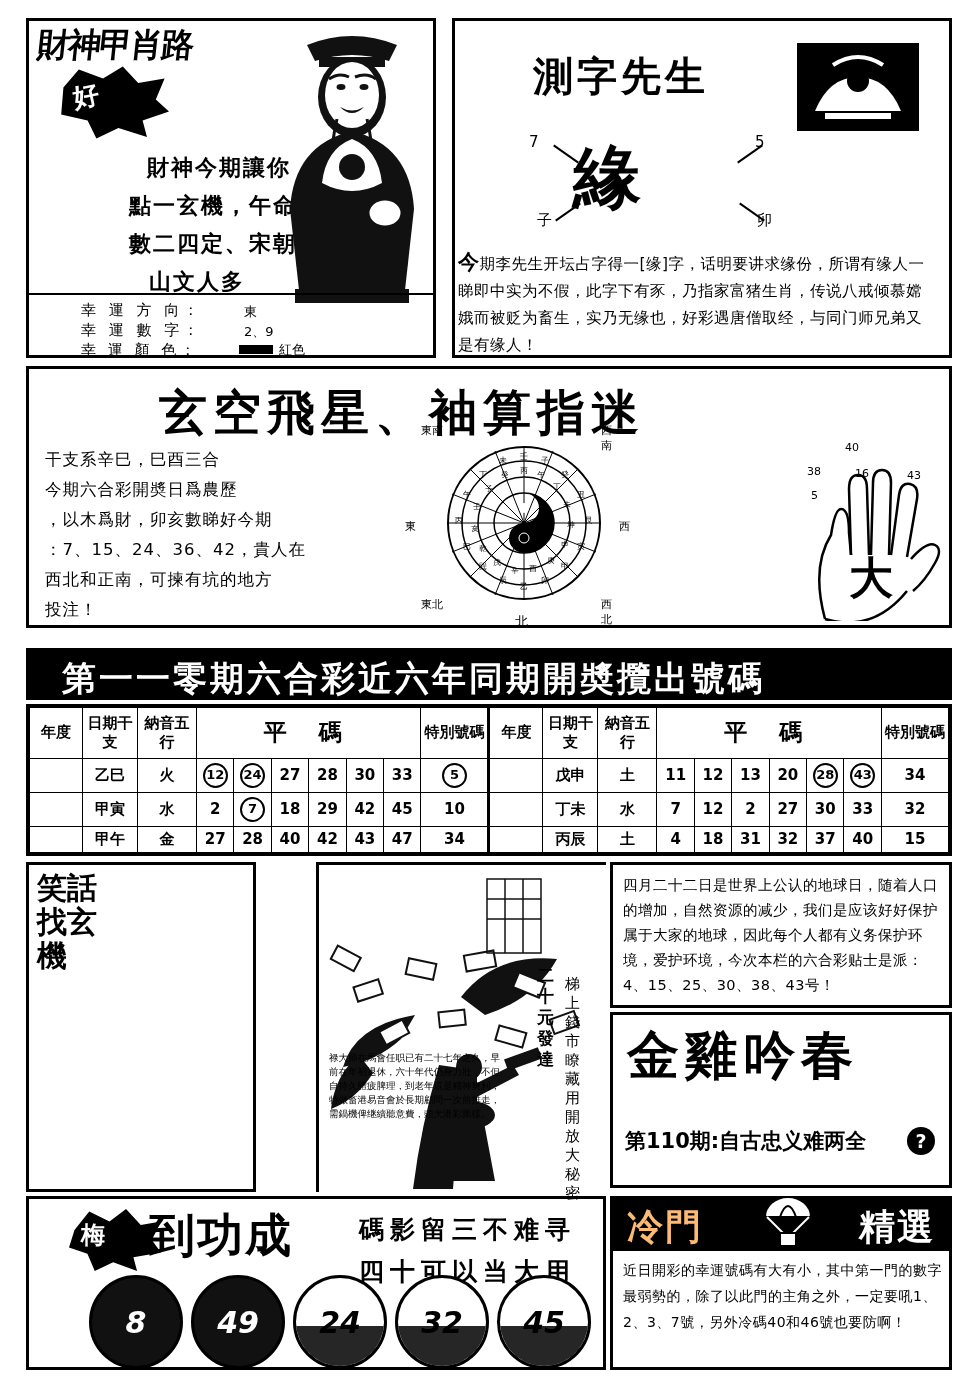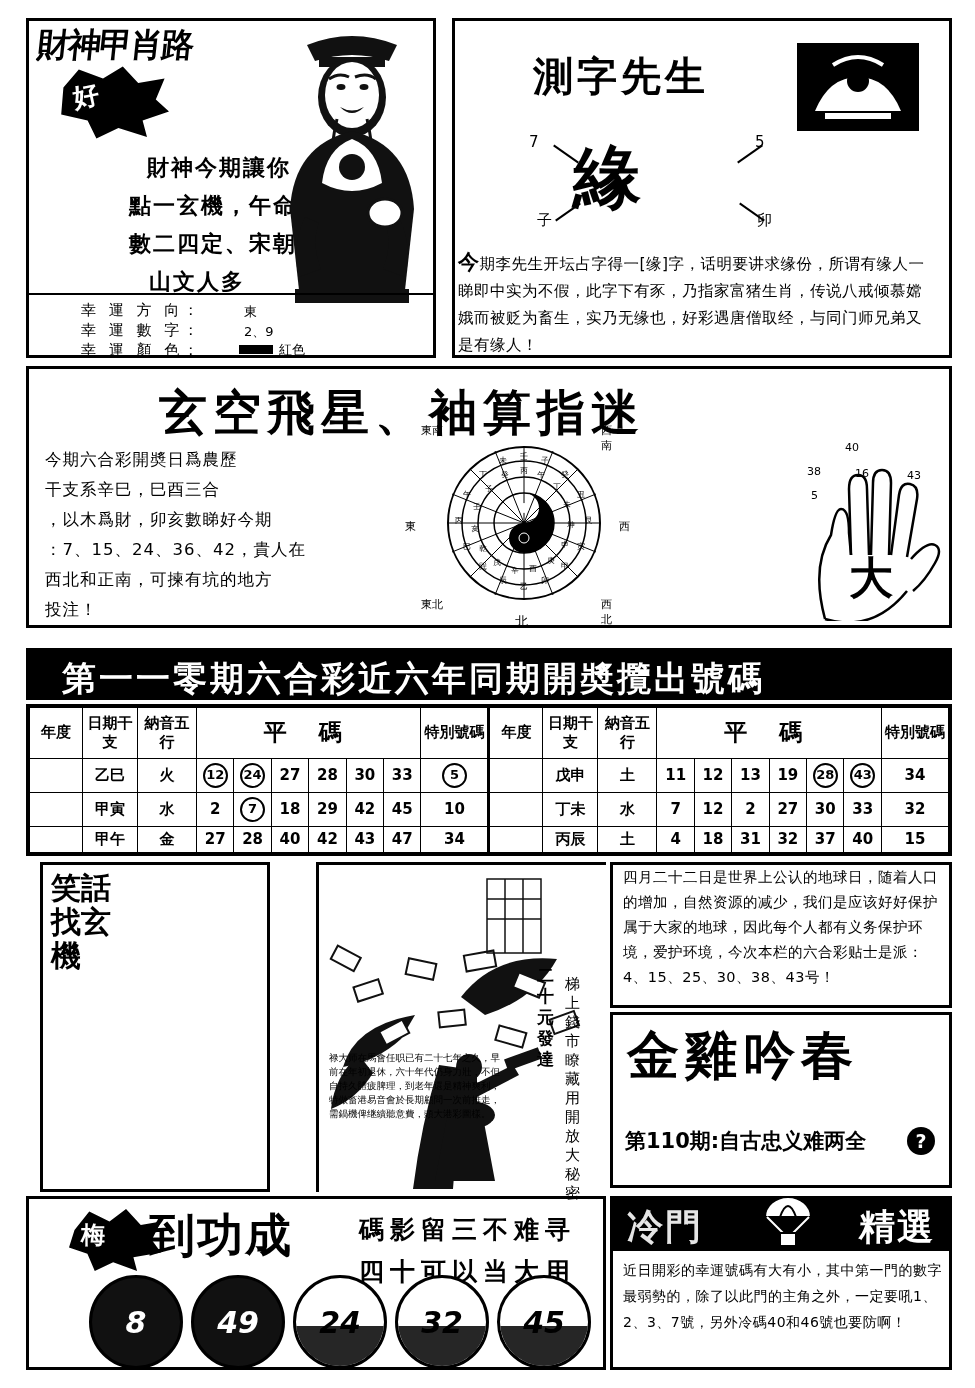--- a/index.html
+++ b/index.html
@@ -22,21 +22,21 @@
   #tl-l2{left:100px;top:170px;}
   #tl-l3{left:100px;top:208px;}
   #tl-l4{left:120px;top:246px;}
   #tl-god{position:absolute;right:6px;top:6px;width:150px;height:280px;}
 
   #tl-lucky{position:absolute;left:0;bottom:0;width:100%;height:62px;border-top:2px solid #000;box-sizing:border-box;}
   .lk-row{position:absolute;left:52px;font-size:15px;letter-spacing:4px;white-space:nowrap;}
   .lk-val{position:absolute;left:215px;font-size:13px;white-space:nowrap;}
   #lk-r1{top:6px;}#lk-v1{top:8px;}
   #lk-r2{top:26px;}#lk-v2{top:28px;}
-  #lk-r3{top:46px;}#lk-v3{top:46px;text-decoration:underline;}
+  #lk-r3{top:46px;font-family:Liberation Serif, serif;}#lk-v3{top:46px;text-decoration:underline;}
   #lk-swatch{position:absolute;left:210px;top:50px;width:34px;height:9px;background:#000;}
 
   
   #tr{left:452px;top:18px;width:500px;height:340px;}
   #tr-title{position:absolute;left:78px;top:28px;font-size:40px;font-weight:bold;letter-spacing:4px;white-space:nowrap;}
   #tr-stamp{position:absolute;right:28px;top:20px;width:126px;height:92px;}
   #tr-big{position:absolute;left:118px;top:112px;font-size:68px;font-weight:bold;font-family:"DejaVu Serif","Liberation Serif",serif;}
   .tr-cnr{position:absolute;font-size:15px;}
   #cnr-tl{left:74px;top:112px;}
   #cnr-tr{left:300px;top:112px;}
@@ -66,33 +66,33 @@
   
   #tbl{left:26px;top:704px;width:926px;height:152px;}
   table.t{border-collapse:collapse;width:100%;height:100%;table-layout:fixed;font-size:15px;}
   table.t td,table.t th{border:1px solid #000;text-align:center;font-weight:bold;padding:0;}
   .hd{font-size:15px;}
   .hdbig{font-size:23px;letter-spacing:12px;}
   .circ{display:inline-block;width:21px;height:21px;line-height:20px;border:2px solid #000;border-radius:50%;font-size:13px;}
   .sep{border-left:3px solid #000 !important;}
 
   
-  #joke{left:40px;top:862px;width:230px;height:330px;}
+  #joke{left:26px;top:862px;width:230px;height:330px;}
   #joke-title{position:absolute;left:8px;top:6px;width:62px;font-size:30px;font-weight:bold;line-height:34px;}
   #joke-body{position:absolute;left:70px;top:48px;width:208px;font-size:11.5px;line-height:19px;letter-spacing:0.3px;}
 
   
   #midimg{left:316px;top:862px;width:290px;height:330px;}
   #midimg-v1{position:absolute;right:44px;top:100px;width:22px;font-size:17px;font-weight:bold;line-height:21px;}
   #midimg-v2{position:absolute;right:16px;top:110px;width:22px;font-size:15px;line-height:19px;}
   #midimg-t{position:absolute;left:10px;top:186px;width:180px;font-size:9.5px;line-height:14px;}
 
   
   #earth{left:610px;top:862px;width:342px;height:146px;}
-  #earth p{margin:0;padding:0 10px 0 10px;font-size:14.5px;line-height:25px;letter-spacing:0.5px;}
+  #earth p{margin:0;padding:8px 10px 0 10px;font-size:14.5px;line-height:25px;letter-spacing:0.5px;}
 
   
   #rooster{left:610px;top:1012px;width:342px;height:176px;}
   #rooster-title{position:absolute;left:14px;top:6px;font-size:52px;font-weight:bold;letter-spacing:6px;white-space:nowrap;}
   #rooster-sub{position:absolute;left:12px;top:112px;font-size:21px;font-weight:bold;white-space:nowrap;}
   #rooster-q{position:absolute;right:14px;top:112px;width:28px;height:28px;border-radius:50%;background:#000;color:#fff;font-size:19px;text-align:center;line-height:28px;font-weight:bold;}
 
   
   #balls{left:26px;top:1196px;width:580px;height:174px;}
   #balls-title{position:absolute;left:120px;top:6px;font-size:46px;font-weight:bold;letter-spacing:2px;white-space:nowrap;}
@@ -104,21 +104,21 @@
   #poem2{left:330px;top:56px;}
   .ball{position:absolute;width:88px;height:88px;border-radius:50%;border:3px solid #000;background:#fff;top:76px;
     display:flex;align-items:center;justify-content:center;font-size:30px;font-weight:bold;font-style:italic;overflow:hidden;}
   .ball.dark{background:#111;color:#fff;border-color:#000;}
   .ball i{position:absolute;left:0;bottom:0;width:100%;height:46%;background:#000;opacity:.85;}
   .ball b{position:relative;z-index:2;}
 
   
   #leng{left:610px;top:1196px;width:342px;height:174px;}
   #leng-bar{position:absolute;left:0;top:0;width:100%;height:52px;background:#000;}
-  #leng-bar .lt{position:absolute;left:14px;top:4px;color:#e5e5e5;font-size:36px;font-weight:bold;letter-spacing:2px;}
+  #leng-bar .lt{position:absolute;left:14px;top:4px;color:#fdba74;font-size:36px;font-weight:bold;letter-spacing:2px;}
   #leng-bar .rt{position:absolute;right:14px;top:4px;color:#fff;font-size:36px;font-weight:bold;letter-spacing:2px;}
   #leng-icon{position:absolute;left:148px;top:-6px;width:54px;height:58px;}
   #leng-body{position:absolute;left:10px;top:58px;width:322px;font-size:14px;line-height:26px;letter-spacing:0.5px;}
 </style>
 </head>
 <body>
 
 <div class="page">
 
   <div class="box thick" id="tl">
@@ -182,22 +182,22 @@
     <div class="slash" id="sl3"></div>
     <div class="slash" id="sl4"></div>
     <div class="tr-wrap">
       <span style="font-size:21px;font-weight:bold;">今</span><span>期李先生开坛占字得一[缘]字，话明要讲求缘份，所谓有缘人一睇即中实为不假，此字下有豕，乃指家富猪生肖，传说八戒倾慕嫦娥而被贬为畜生，实乃无缘也，好彩遇唐僧取经，与同门师兄弟又是有缘人！</span>
     </div>
   </div>
 
   <div class="box thick" id="mid">
     <div id="mid-title">玄空飛星、袖算指迷</div>
     <div id="mid-text">
+      <div>干支系辛巳，巳酉三合</div>
       <div>今期六合彩開奬日爲農歷</div>
-      <div>干支系辛巳，巳酉三合</div>
       <div>，以木爲財，卯亥數睇好今期</div>
       <div>：7、15、24、36、42，貴人在</div>
       <div>西北和正南，可揀有坑的地方</div>
       <div>投注！</div>
     </div>
 
     <div id="compass">
       <svg viewBox="0 0 190 175" width="190" height="175">
         <circle cx="95" cy="86" r="76" fill="none" stroke="#000" stroke-width="2"></circle>
         <circle cx="95" cy="86" r="62" fill="none" stroke="#000" stroke-width="1.5"></circle>
@@ -311,21 +311,21 @@
         <td>28</td>
         <td>30</td>
         <td>33</td>
         <td><span class="circ">5</span></td>
         <td class="sep"></td>
         <td>戊申</td>
         <td>土</td>
         <td>11</td>
         <td>12</td>
         <td>13</td>
-        <td>19</td>
+        <td>20</td>
         <td><span class="circ">28</span></td>
         <td><span class="circ">43</span></td>
         <td>34</td>
       </tr>
       <tr>
         <td></td>
         <td>甲寅</td>
         <td>水</td>
         <td>2</td>
         <td><span class="circ">7</span></td>

